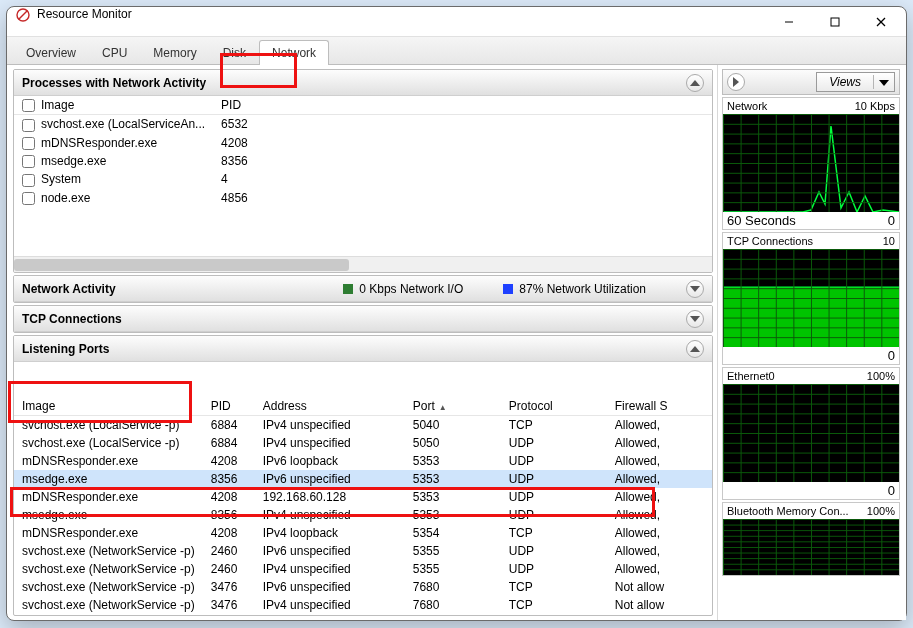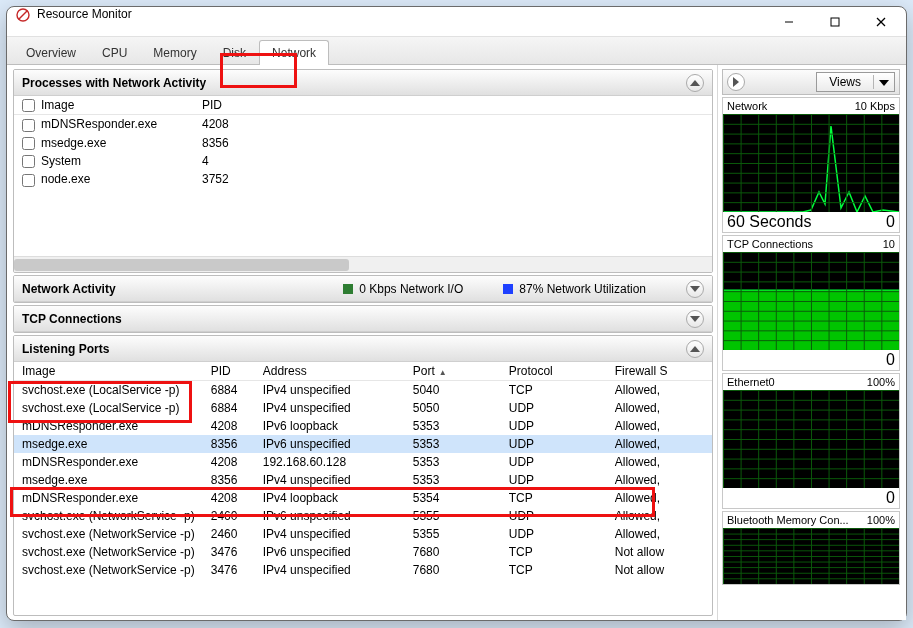--- a/index.html
+++ b/index.html
@@ -69,32 +69,32 @@
   .hscroll-thumb{ position:absolute; left:0; top:2px; height:12px; width:48%; background:#c9c9c9; border-radius:3px;}
   
   .side-panel { width:189px; border-left:1px solid #d9d9d9; padding:4px 6px 4px 4px; display:flex; flex-direction:column; gap:2px; background:#fff;}
   .side-top {
     height:26px; display:flex; align-items:center;
     background:linear-gradient(#fcfcfc,#e3e3e3); border:1px solid #bdbdbd;
     padding:0 4px; gap:4px;
   }
   .circ-btn{width:18px; height:18px; border:1px solid #aaa; border-radius:50%; background:#fff; display:flex;align-items:center;justify-content:center;}
   .views-btn{ height:20px; border:1px solid #9a9a9a; background:linear-gradient(#fff,#ebebeb); display:flex; align-items:center; }
-  .views-main{ padding:0 12px; border-right:1px solid #b5b5b5;}
+  .views-main{ padding:0 12px; border-right:1px solid #b5b5b5;font-style:italic;}
   .views-drop{ padding:0 5px; }
   .mini-chart { border:1px solid #c8c8c8; }
   .mini-title { display:flex; justify-content:space-between; padding:2px 4px; font-size:11px; background:#fff;}
   .mini-graph { height:98px; background:#000; position:relative; overflow:hidden;}
   .mini-grid { position:absolute; inset:0;
     background-image:
       linear-gradient(to right, #0a5a0a 1px, transparent 1px),
       linear-gradient(to bottom, #0a5a0a 1px, transparent 1px);
     background-size: 10% 10%;
   }
-  .mini-footer{ display:flex; justify-content:space-between; padding:1px 4px; font-size:16px;}
+  .mini-footer{ display:flex; justify-content:space-between; padding:1px 4px; font-size:13px;}
   
   .redbox { position:absolute; border:3px solid #e11; pointer-events:none; }
   
   .chev { display:inline-block; width:0;height:0; }
   .chev.up{ border-left:5px solid transparent;border-right:5px solid transparent;border-bottom:6px solid #555;}
   .chev.down{ border-left:5px solid transparent;border-right:5px solid transparent;border-top:6px solid #555;}
   .chev.right{ border-top:5px solid transparent;border-bottom:5px solid transparent;border-left:6px solid #555;}
   
   .app-icon-svg circle.outer{fill:none;stroke:#c62828;stroke-width:1.4;}
   .app-icon-svg line{stroke:#c62828;stroke-width:1.4;stroke-linecap:round;}
@@ -155,34 +155,38 @@
         <div class="section-body" style="flex:1;">
           <table class="table">
             <thead>
                 <tr>
               <th style="width:180px;"><input type="checkbox" class="chk" style=""><span>Image</span></th>
               <th>PID</th>
             </tr>
               </thead>
             <tbody id="proc-body">
                 <tr>
+                  <td><input type="checkbox" class="chk" style="">svchost.exe (LocalServiceAn...</td>
+                  <td>6532</td>
+                </tr>
+                <tr>
                   <td><input type="checkbox" class="chk" style="">mDNSResponder.exe</td>
                   <td>4208</td>
                 </tr>
                 <tr>
                   <td><input type="checkbox" class="chk" style="">msedge.exe</td>
                   <td>8356</td>
                 </tr>
                 <tr>
                   <td><input type="checkbox" class="chk" style="">System</td>
                   <td>4</td>
                 </tr>
                 <tr>
                   <td><input type="checkbox" class="chk" style="">node.exe</td>
-                  <td>3752</td>
+                  <td>4856</td>
                 </tr>
               </tbody>
           </table>
         </div>
         <div class="hscroll-placeholder">
             <div class="hscroll-thumb"></div>
           </div>
       </div>
 
       <div class="section">
@@ -206,21 +210,21 @@
       <div class="section">
         <div class="section-header">
           <span>TCP Connections</span>
           <span class="spacer"></span>
           <span class="collapse-btn">
               <span class="chev down"></span>
             </span>
         </div>
       </div>
 
-      <div class="section" style="flex:1; min-height:0;">
+      <div class="section" style="flex:1; min-height:0;gap:35px;">
         <div class="section-header">
           <span>Listening Ports</span>
           <span class="spacer"></span>
           <span class="collapse-btn">
               <span class="chev up"></span>
             </span>
         </div>
         <div class="section-body" style="flex:1; overflow:hidden;">
           <table class="table">
             <colgroup>

